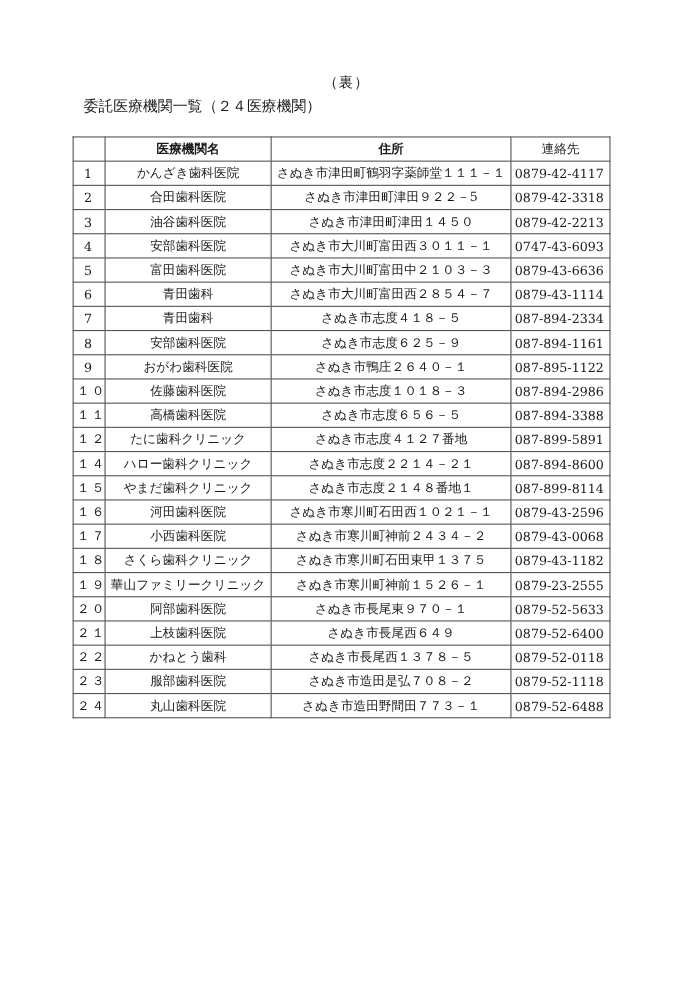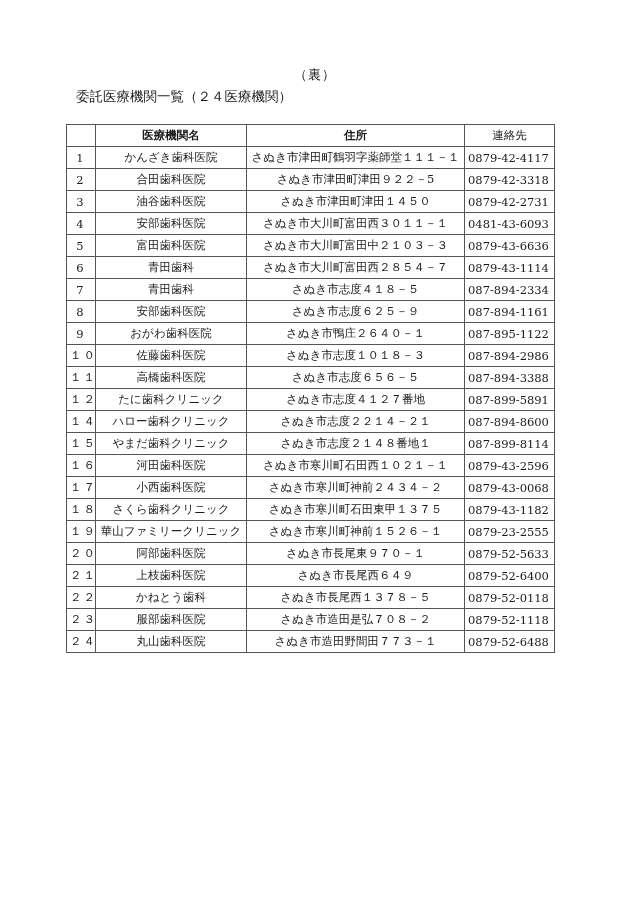--- a/index.html
+++ b/index.html
@@ -52,27 +52,27 @@
       <tr>
         <td class="no">2</td>
         <td class="name">合田歯科医院</td>
         <td class="addr">さぬき市津田町津田９２２－5</td>
         <td class="tel">0879-42-3318</td>
       </tr>
       <tr>
         <td class="no">3</td>
         <td class="name">油谷歯科医院</td>
         <td class="addr">さぬき市津田町津田１４５０</td>
-        <td class="tel">0879-42-2731</td>
+        <td class="tel">0879-42-2213</td>
       </tr>
       <tr>
         <td class="no">4</td>
         <td class="name">安部歯科医院</td>
         <td class="addr">さぬき市大川町富田西３０１１－１</td>
-        <td class="tel">0481-43-6093</td>
+        <td class="tel">0747-43-6093</td>
       </tr>
       <tr>
         <td class="no">5</td>
         <td class="name">富田歯科医院</td>
         <td class="addr">さぬき市大川町富田中２１０３－３</td>
         <td class="tel">0879-43-6636</td>
       </tr>
       <tr>
         <td class="no">6</td>
         <td class="name">青田歯科</td>

